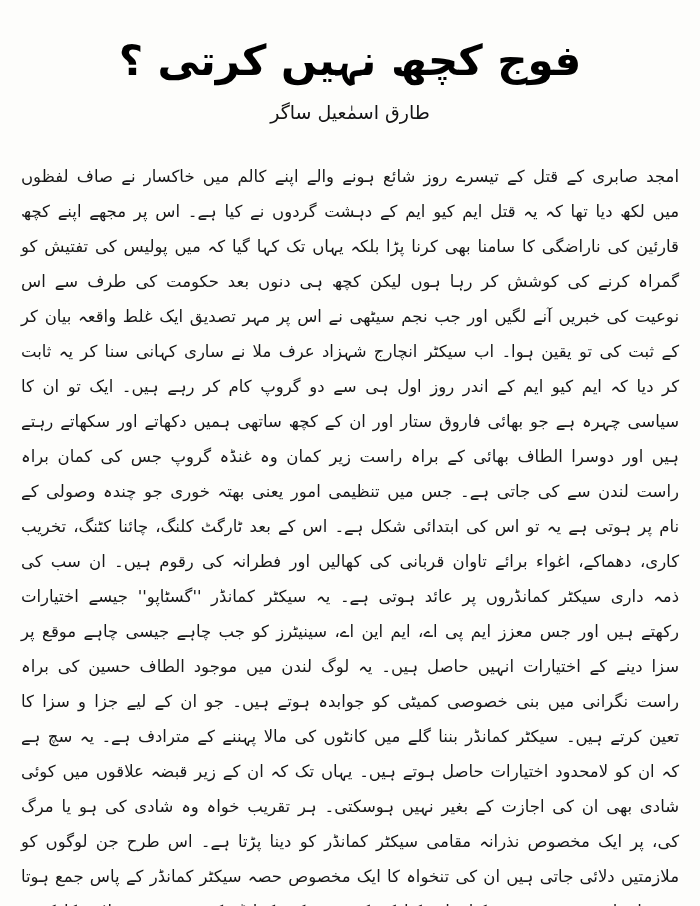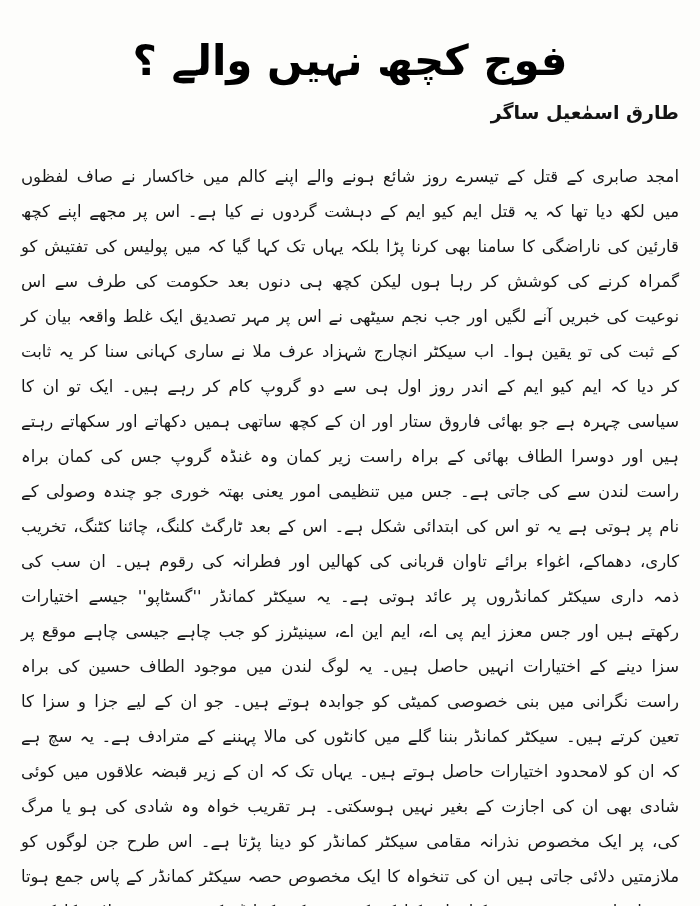--- a/index.html
+++ b/index.html
@@ -20,41 +20,41 @@
   .title {
     margin: 0;
     text-align: center;
     font-size: 42px;
     line-height: 1.3;
     font-weight: 700;
     color: #000000;
     letter-spacing: 0;
   }
   .byline {
+    text-align: center;
     font-size: 19px;
     margin-top: 12px;
     color: #141414;
-    font-weight: bold;
   }
   .article-body {
     margin-top: 36px;
     text-align: justify;
     font-size: 16.5px;
     line-height: 35px;
     color: #171717;
     word-spacing: 1px;
   }
   .para { margin: 0; padding: 0; }
 </style>
 </head>
 <body>
 
 <div class="page">
 
-  <h1 class="title">فوج کچھ نہیں والے ؟</h1>
+  <h1 class="title">فوج کچھ نہیں کرتی ؟</h1>
 
   <div class="byline">طارق اسمٰعیل ساگر</div>
 
   <div class="article-body">
     <p class="para">امجد صابری کے قتل کے تیسرے روز شائع ہونے والے اپنے کالم میں خاکسار نے صاف لفظوں میں لکھ دیا تھا کہ یہ قتل ایم کیو ایم کے دہشت گردوں نے کیا ہے۔ اس پر مجھے اپنے کچھ قارئین کی ناراضگی کا سامنا بھی کرنا پڑا بلکہ یہاں تک کہا گیا کہ میں پولیس کی تفتیش کو گمراہ کرنے کی کوشش کر رہا ہوں لیکن کچھ ہی دنوں بعد حکومت کی طرف سے اس نوعیت کی خبریں آنے لگیں اور جب نجم سیٹھی نے اس پر مہر تصدیق ایک غلط واقعہ بیان کر کے ثبت کی تو یقین ہوا۔ اب سیکٹر انچارج شہزاد عرف ملا نے ساری کہانی سنا کر یہ ثابت کر دیا کہ ایم کیو ایم کے اندر روز اول ہی سے دو گروپ کام کر رہے ہیں۔ ایک تو ان کا سیاسی چہرہ ہے جو بھائی فاروق ستار اور ان کے کچھ ساتھی ہمیں دکھاتے اور سکھاتے رہتے ہیں اور دوسرا الطاف بھائی کے براہ راست زیر کمان وہ غنڈہ گروپ جس کی کمان براہ راست لندن سے کی جاتی ہے۔ جس میں تنظیمی امور یعنی بھتہ خوری جو چندہ وصولی کے نام پر ہوتی ہے یہ تو اس کی ابتدائی شکل ہے۔ اس کے بعد ٹارگٹ کلنگ، چائنا کٹنگ، تخریب کاری، دھماکے، اغواء برائے تاوان قربانی کی کھالیں اور فطرانہ کی رقوم ہیں۔ ان سب کی ذمہ داری سیکٹر کمانڈروں پر عائد ہوتی ہے۔ یہ سیکٹر کمانڈر ''گسٹاپو'' جیسے اختیارات رکھتے ہیں اور جس معزز ایم پی اے، ایم این اے، سینیٹرز کو جب چاہے جیسی چاہے موقع پر سزا دینے کے اختیارات انہیں حاصل ہیں۔ یہ لوگ لندن میں موجود الطاف حسین کی براہ راست نگرانی میں بنی خصوصی کمیٹی کو جوابدہ ہوتے ہیں۔ جو ان کے لیے جزا و سزا کا تعین کرتے ہیں۔ سیکٹر کمانڈر بننا گلے میں کانٹوں کی مالا پہننے کے مترادف ہے۔ یہ سچ ہے کہ ان کو لامحدود اختیارات حاصل ہوتے ہیں۔ یہاں تک کہ ان کے زیر قبضہ علاقوں میں کوئی شادی بھی ان کی اجازت کے بغیر نہیں ہوسکتی۔ ہر تقریب خواہ وہ شادی کی ہو یا مرگ کی، پر ایک مخصوص نذرانہ مقامی سیکٹر کمانڈر کو دینا پڑتا ہے۔ اس طرح جن لوگوں کو ملازمتیں دلائی جاتی ہیں ان کی تنخواہ کا ایک مخصوص حصہ سیکٹر کمانڈر کے پاس جمع ہوتا ہے۔ ایسا تصور بھی نہیں کیا جا سکتا کہ کسی سیکٹر کمانڈر کے زیر قبضہ علاقے کا کوئی مکین بھی ''چندے'' کی ادائیگی کا انکار کرنے کی جرأت کرے، قربانی کی کھال کسی اور کو دے یا فطرانہ اور دیگر جبری واجبات ادا کرنے میں تاخیر کرے۔ ایسے ''مجرمان'' کو سیکٹر آفس کے مخصوص کمروں میں ٹارچر کا نشانہ بنایا جاتا ہے اور آپ نے کراچی کے عوام سے سن لیا ہوگا ان کی ٹانگیں اور بازو بھی توڑ دیئے جاتے ہیں ۔</p>
 
   </div>
 
 </div>
 

